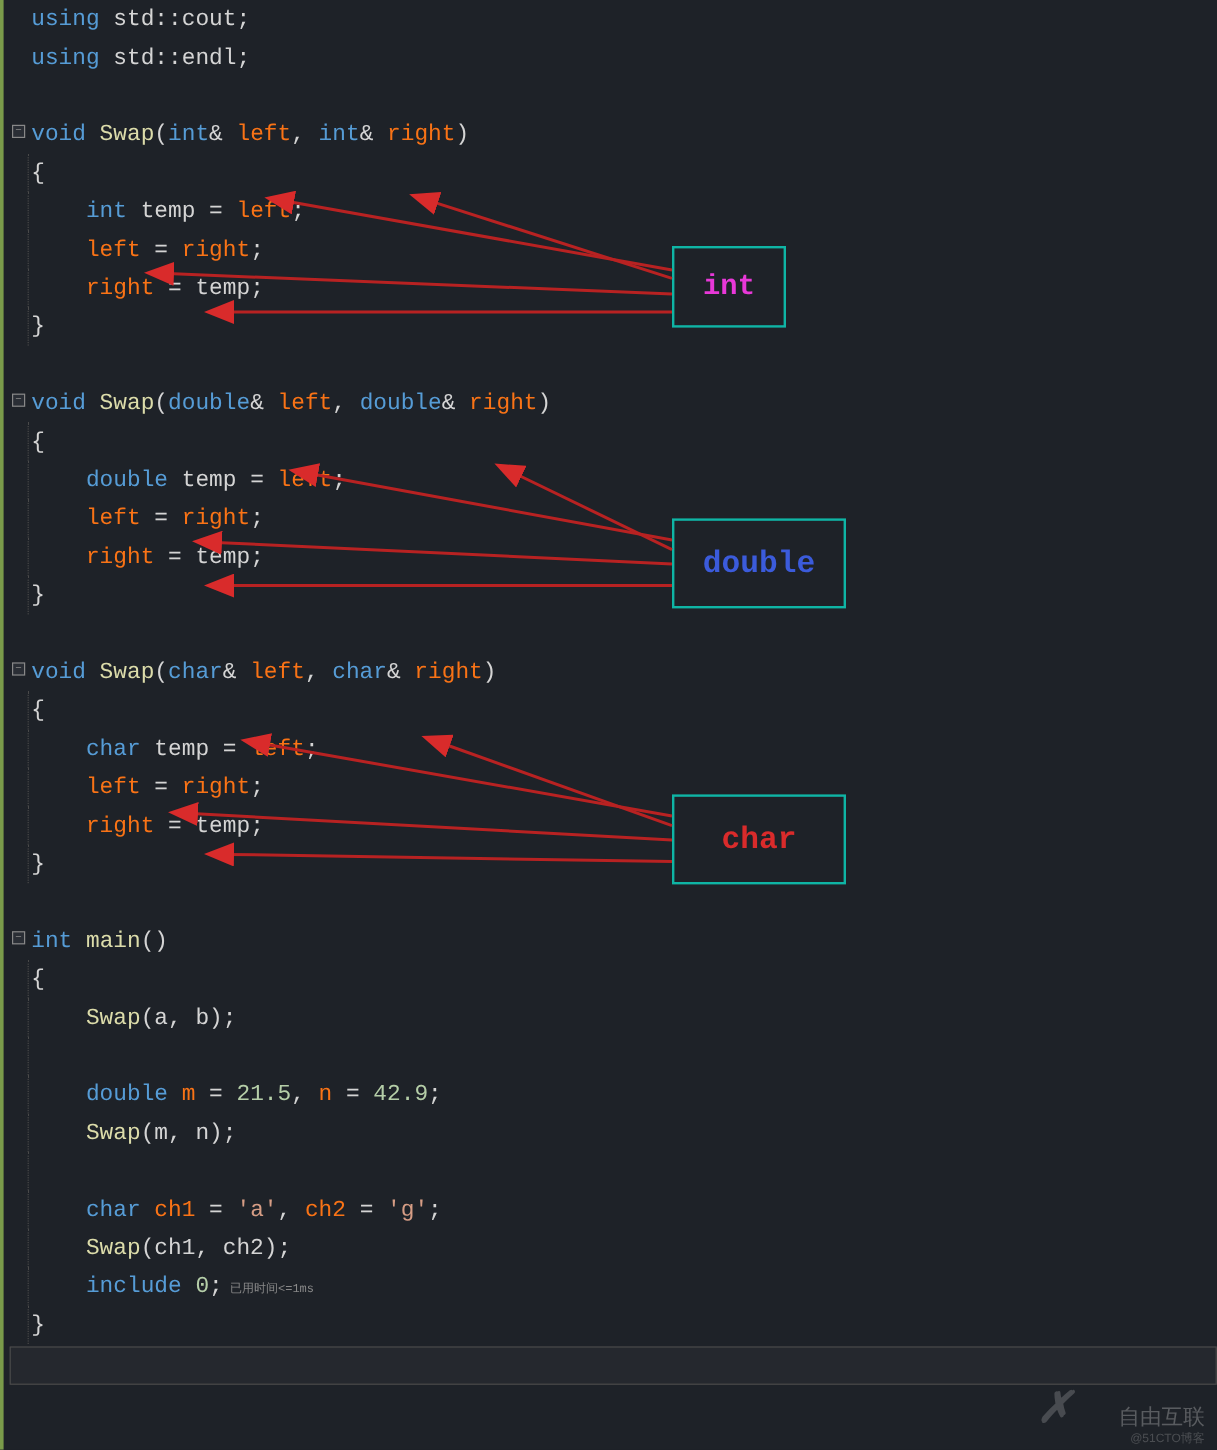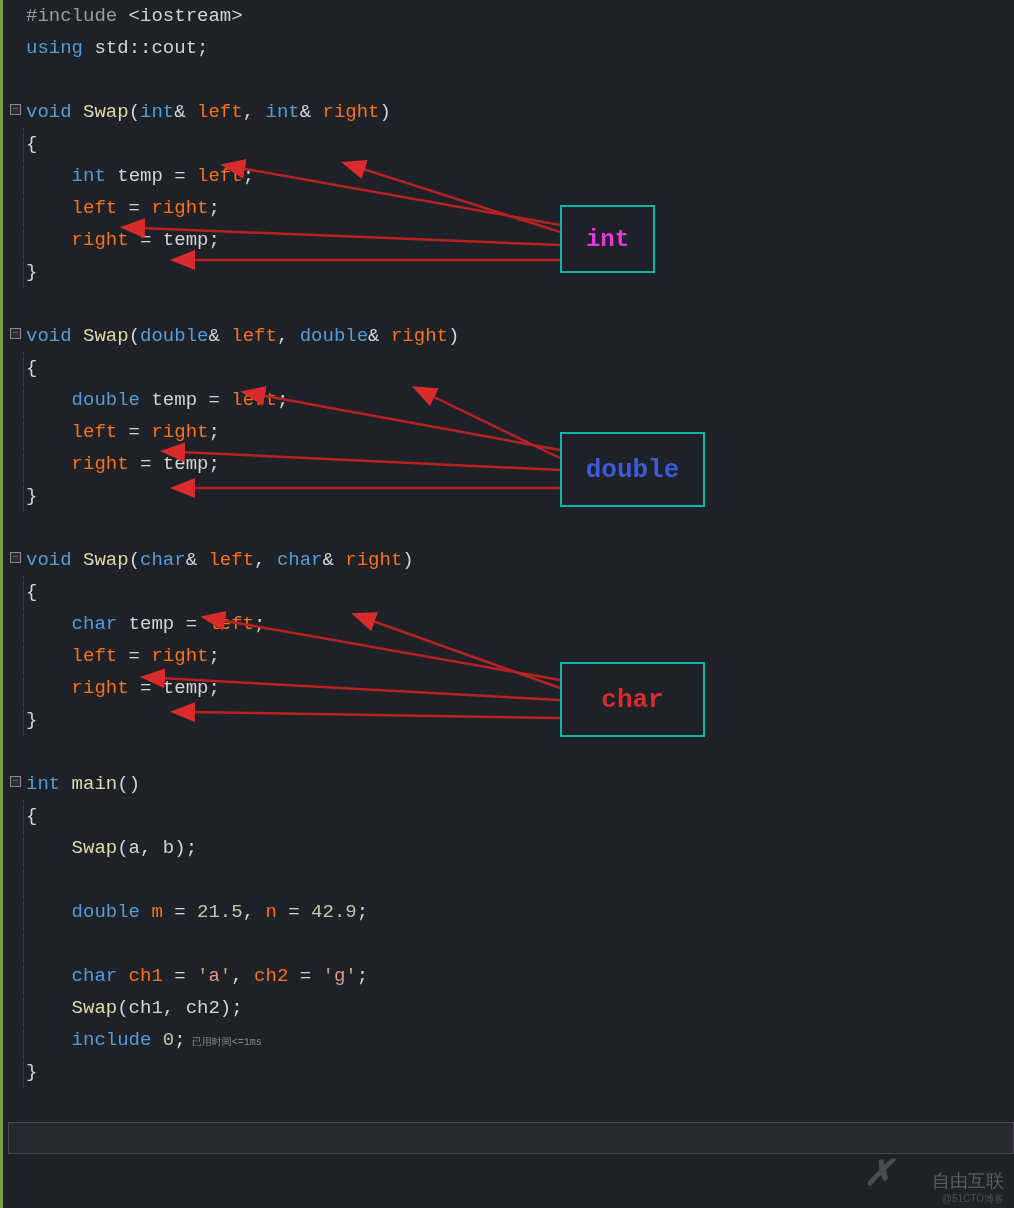--- a/index.html
+++ b/index.html
@@ -122,24 +122,24 @@
     pointer-events: none;
   }
 </style>
 </head>
 <body>
 
 <div class="left-bar"></div>
 
 <div class="editor">
 
-<div class="code-line"><span class="include">#include</span><span class="angle"> &lt;</span><span class="ident">iostream</span><span class="angle">&gt;</span></div>
 
 <div class="code-line"><span class="kw-blue">using</span><span class="ident"> std</span><span class="op">::</span><span class="ident">cout</span><span class="punct">;</span></div>
 
+<div class="code-line"><span class="kw-blue">using</span><span class="ident"> std</span><span class="op">::</span><span class="ident">endl</span><span class="punct">;</span></div>
 
 <div class="code-line"></div>
 
 <div class="code-line"><span class="fold-marker">−</span><span class="kw-blue">void</span><span class="func"> Swap</span><span class="paren">(</span><span class="kw-type">int</span><span class="op">&amp; </span><span class="var-light">left</span><span class="punct">, </span><span class="kw-type">int</span><span class="op">&amp; </span><span class="var-light">right</span><span class="paren">)</span></div>
 <div class="code-line"><span class="fold-guide"></span><span class="brace">{</span></div>
 <div class="code-line"><span class="fold-guide"></span>    <span class="kw-type">int</span><span class="var-temp"> temp</span><span class="op"> = </span><span class="var-light">left</span><span class="punct">;</span></div>
 <div class="code-line"><span class="fold-guide"></span>    <span class="var-light">left</span><span class="op"> = </span><span class="var-light">right</span><span class="punct">;</span></div>
 <div class="code-line"><span class="fold-guide"></span>    <span class="var-light">right</span><span class="op"> = </span><span class="var-temp">temp</span><span class="punct">;</span></div>
 <div class="code-line"><span class="fold-guide"></span><span class="brace">}</span></div>
 
@@ -161,20 +161,21 @@
 <div class="code-line"><span class="fold-guide"></span>    <span class="var-light">right</span><span class="op"> = </span><span class="var-temp">temp</span><span class="punct">;</span></div>
 <div class="code-line"><span class="fold-guide"></span><span class="brace">}</span></div>
 
 <div class="code-line"></div>
 
 <div class="code-line"><span class="fold-marker">−</span><span class="kw-type">int</span><span class="func"> main</span><span class="paren">()</span></div>
 <div class="code-line"><span class="fold-guide"></span><span class="brace">{</span></div>
 <div class="code-line"><span class="fold-guide"></span>    <span class="func">Swap</span><span class="ident">(a, b)</span><span class="punct">;</span></div>
 <div class="code-line"><span class="fold-guide"></span></div>
 <div class="code-line"><span class="fold-guide"></span>    <span class="kw-type">double</span><span class="var-light"> m</span><span class="op"> = </span><span class="num">21.5</span><span class="punct">, </span><span class="var-light">n</span><span class="op"> = </span><span class="num">42.9</span><span class="punct">;</span></div>
+<div class="code-line"><span class="fold-guide"></span>    <span class="func">Swap</span><span class="ident">(m, n)</span><span class="punct">;</span></div>
 <div class="code-line"><span class="fold-guide"></span></div>
 <div class="code-line"><span class="fold-guide"></span>    <span class="kw-type">char</span><span class="var-light"> ch1</span><span class="op"> = </span><span class="char-lit">'a'</span><span class="punct">, </span><span class="var-light">ch2</span><span class="op"> = </span><span class="char-lit">'g'</span><span class="punct">;</span></div>
 <div class="code-line"><span class="fold-guide"></span>    <span class="func">Swap</span><span class="ident">(ch1, ch2)</span><span class="punct">;</span></div>
 <div class="code-line"><span class="fold-guide"></span>    <span class="kw-blue">include</span><span class="num"> 0</span><span class="punct">;</span><span class="comment-time"> 已用时间&lt;=1ms</span></div>
 <div class="code-line"><span class="fold-guide"></span><span class="brace">}</span></div>
 
 </div>
 
 <div class="highlight-line"></div>
 

